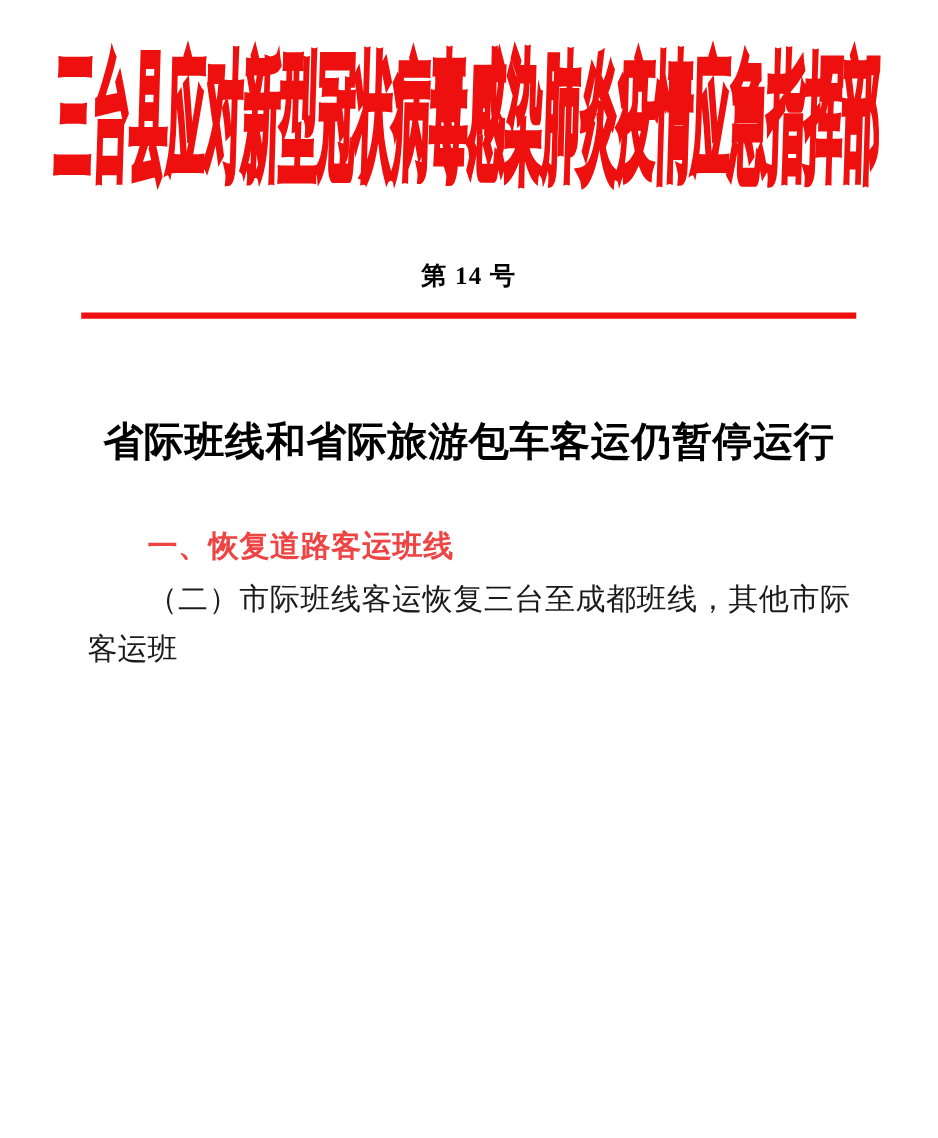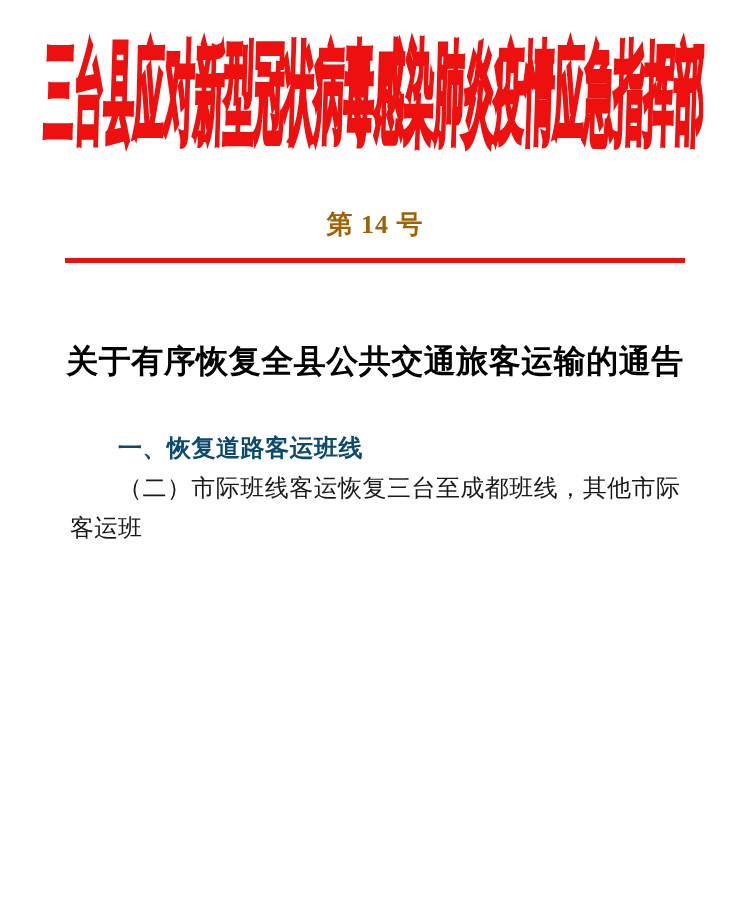--- a/index.html
+++ b/index.html
@@ -35,23 +35,23 @@
     white-space: nowrap;
     transform: scale(0.75, 2.7) skewX(-6deg);
     transform-origin: 50% 10px;
     letter-spacing: 0px;
   }
 
   
   .doc-number {
     margin-top: 31px;
     text-align: center;
-    font-size: 26px;
+    font-size: 20px;
     font-weight: bold;
-    color: #a16207;
+    color: #000000;
     letter-spacing: 1px;
   }
 
   
   .red-line {
     margin: 16px auto 0 auto;
     width: 620px;
     height: 5px;
     background: #ee0f0f;
   }
@@ -72,39 +72,39 @@
     font-size: 24px;
     line-height: 40px;
     color: #1a1a1a;
     text-align: justify;
   }
   .doc-body p {
     text-indent: 2em;
   }
   .section-heading {
     text-indent: 1.4em;
-    font-family: Liberation Serif, serif;
+    font-family: Liberation Mono, monospace;
     font-weight: bold;
-    color: #0c4a6e;
+    color: #ef4444;
     letter-spacing: 0.5px;
   }
 </style>
 </head>
 <body>
 
 <div class="page">
 
   <div class="banner-wrap">
     <div class="banner-text">三台县应对新型冠状病毒感染肺炎疫情应急指挥部</div>
   </div>
 
   <div class="doc-number">第 14 号</div>
 
   <div class="red-line"></div>
 
-  <div class="doc-title">关于有序恢复全县公共交通旅客运输的通告</div>
+  <div class="doc-title">省际班线和省际旅游包车客运仍暂停运行</div>
 
   <div class="doc-body">
     <p class="section-heading">一、恢复道路客运班线</p>
     <p>（二）市际班线客运恢复三台至成都班线，其他市际客运班</p>
   </div>
 
 </div>
 
 </body></html>

